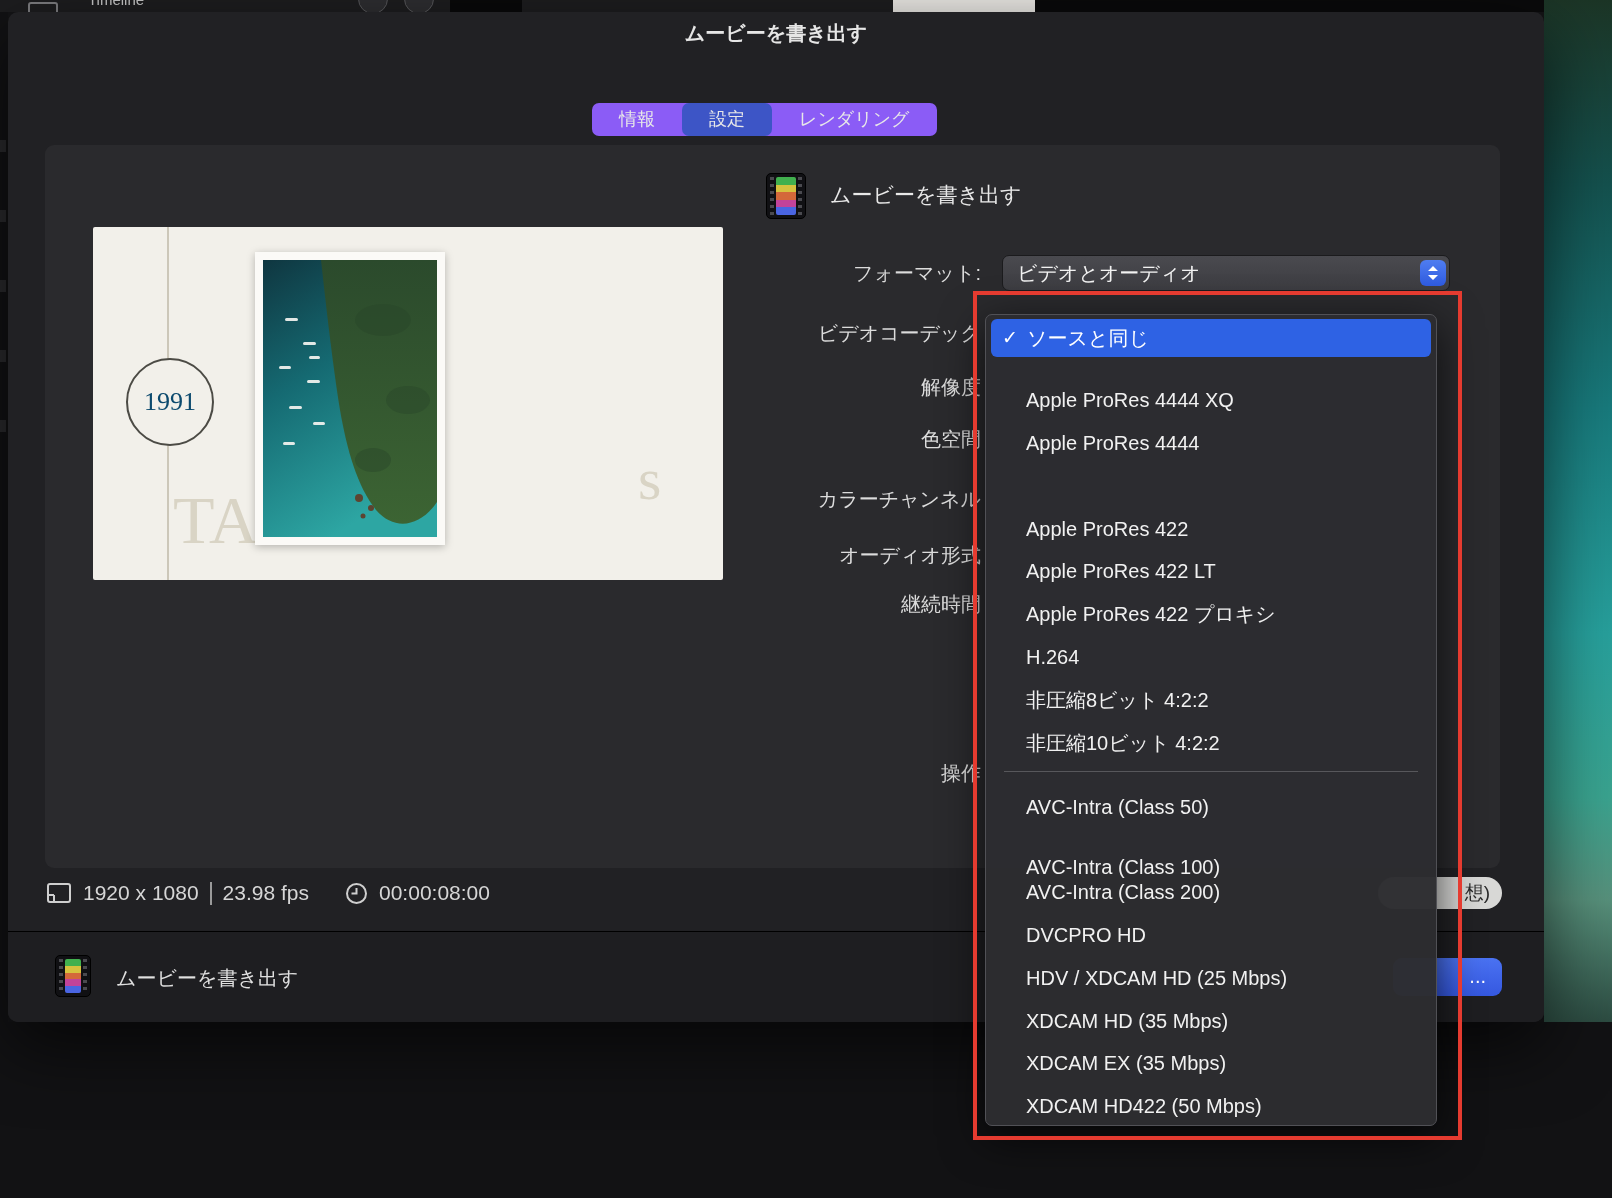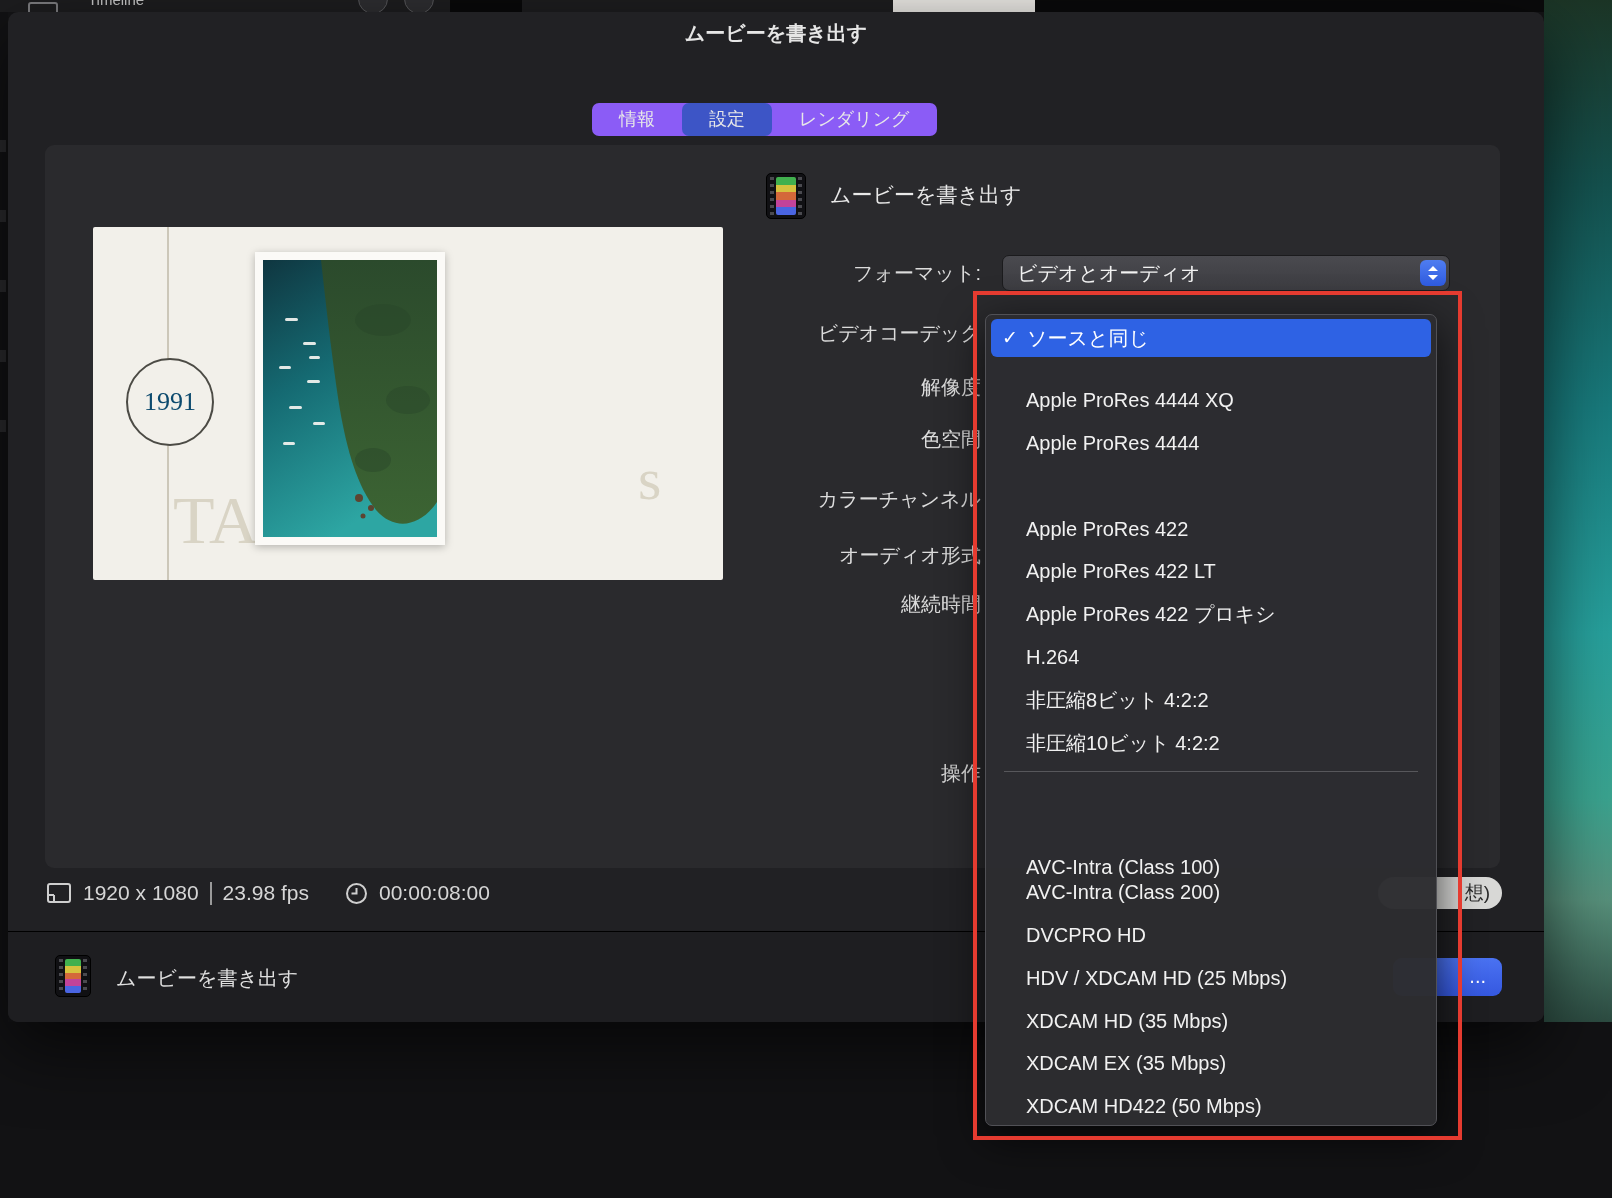--- a/index.html
+++ b/index.html
@@ -247,20 +247,21 @@
     </div>
     <div class="mi" style="top:64px">Apple ProRes 4444 XQ</div>
     <div class="mi" style="top:107px">Apple ProRes 4444</div>
     <div class="mi" style="top:193px">Apple ProRes 422</div>
     <div class="mi" style="top:235px">Apple ProRes 422 LT</div>
     <div class="mi" style="top:278px">Apple ProRes 422 プロキシ</div>
     <div class="mi" style="top:321px">H.264</div>
     <div class="mi" style="top:364px">非圧縮8ビット 4:2:2</div>
     <div class="mi" style="top:407px">非圧縮10ビット 4:2:2</div>
     <div class="menu-sep" style="top:456px"></div>
+    <div class="mi" style="top:471px">AVC-Intra (Class 50)</div>
     <div class="mi" style="top:531px">AVC-Intra (Class 100)</div>
     <div class="mi" style="top:556px">AVC-Intra (Class 200)</div>
     <div class="mi" style="top:599px">DVCPRO HD</div>
     <div class="mi" style="top:642px">HDV / XDCAM HD (25 Mbps)</div>
     <div class="mi" style="top:685px">XDCAM HD (35 Mbps)</div>
     <div class="mi" style="top:727px">XDCAM EX (35 Mbps)</div>
     <div class="mi" style="top:770px">XDCAM HD422 (50 Mbps)</div>
   </div>
 
   <div class="abs red-box"></div>

